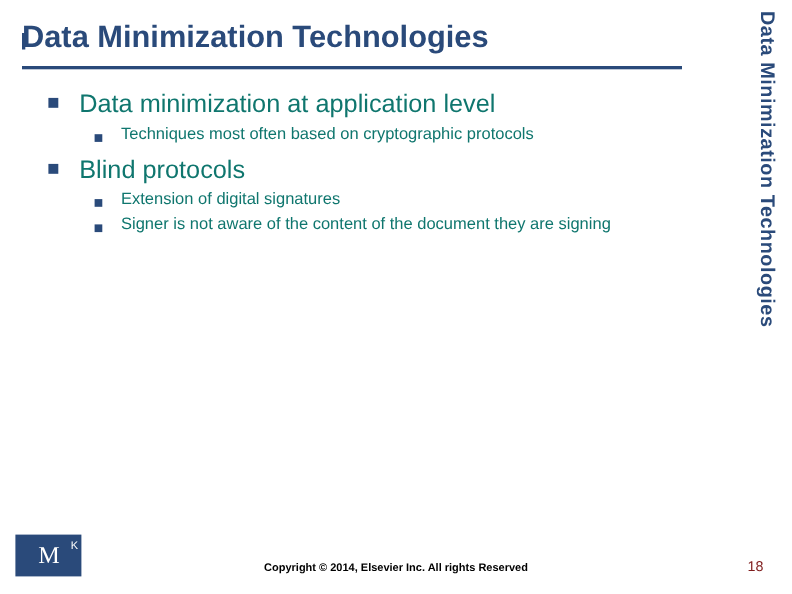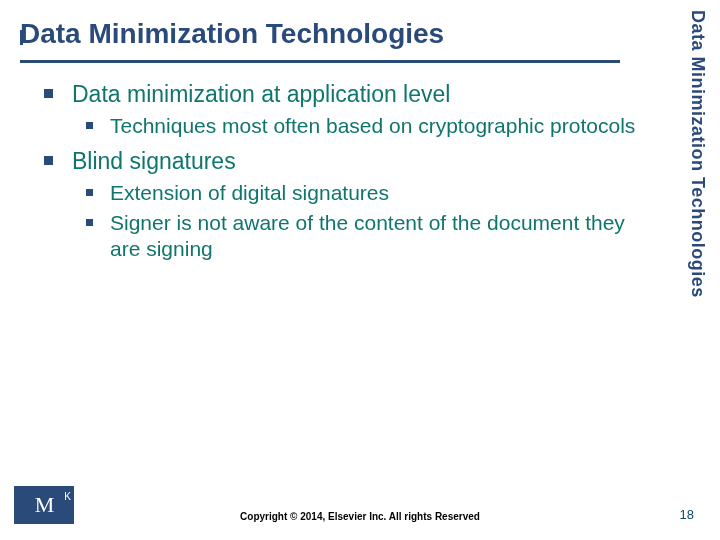--- a/index.html
+++ b/index.html
@@ -89,21 +89,21 @@
   }
 
   ul.level2 {
     list-style: none;
     padding: 0;
     margin-top: 4px;
   }
   ul.level2 > li {
     position: relative;
     padding-left: 38px;
-    font-size: 21px;
+    font-size: 15px;
     line-height: 1.25;
     margin-bottom: 4px;
   }
   ul.level2 > li::before {
     content: "";
     position: absolute;
     left: 14px;
     top: 9px;
     width: 7px;
     height: 7px;
@@ -157,21 +157,21 @@
     font-size: 10px;
     font-weight: bold;
     color: #000;
     font-family: Arial, sans-serif;
   }
   .pagenum {
     position: absolute;
     right: 26px;
     bottom: 4px;
     font-size: 13px;
-    color: #0c4a6e;
+    color: #7f1d1d;
     font-family: Arial, sans-serif;
   }
 </style>
 </head>
 <body>
 
 <div class="slide">
 
   <div class="title-wrap">
     <div class="title">Data Minimization Technologies</div>
@@ -185,21 +185,21 @@
     <ul class="level1">
       <li>
         <span>Data minimization at application level</span>
         <ul class="level2">
           <li>
             <span>Techniques most often based on cryptographic protocols</span>
           </li>
         </ul>
       </li>
       <li>
-        <span>Blind signatures</span>
+        <span>Blind protocols</span>
         <ul class="level2">
           <li>
             <span>Extension of digital signatures</span>
           </li>
           <li>
             <span>Signer is not aware of the content of the document they are signing</span>
           </li>
         </ul>
       </li>
     </ul>

